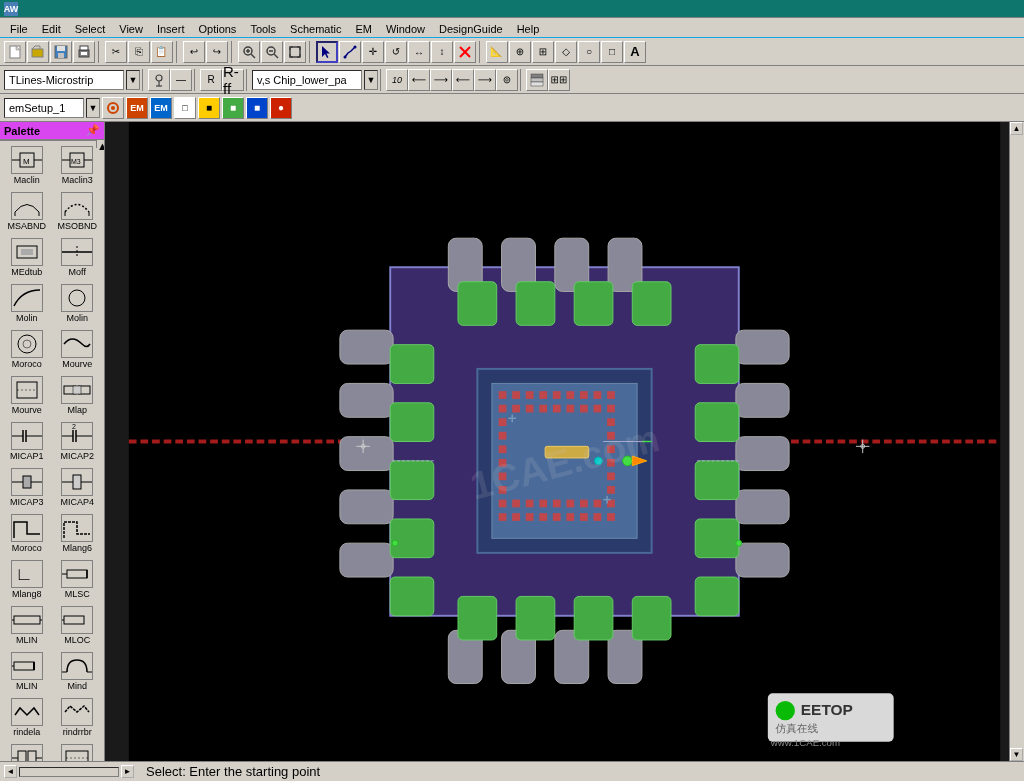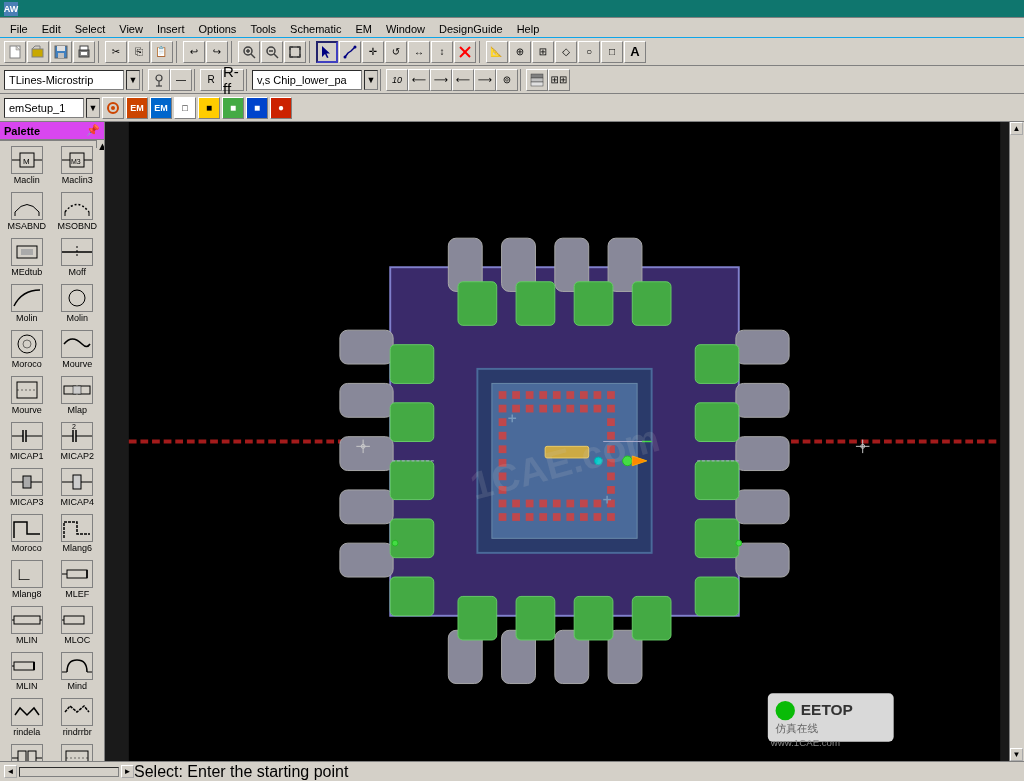--- a/index.html
+++ b/index.html
@@ -559,21 +559,21 @@
         <span>Mlang8</span>
       </div>
       <div class="palette-item">
         <div class="palette-icon">
           <svg width="30" height="24">
               <rect x="5" y="8" width="20" height="8" fill="none" stroke="#000" stroke-width="1"></rect>
               <line x1="0" y1="12" x2="5" y2="12" stroke="#000" stroke-width="1"></line>
               <line x1="25" y1="8" x2="25" y2="16" stroke="#000" stroke-width="1.5"></line>
             </svg>
         </div>
-        <span>MLEF</span>
+        <span>MLSC</span>
       </div>
 
       <div class="palette-item">
         <div class="palette-icon">
           <svg width="30" height="24">
               <rect x="2" y="8" width="26" height="8" fill="none" stroke="#000" stroke-width="1"></rect>
               <line x1="0" y1="12" x2="2" y2="12" stroke="#000" stroke-width="1"></line>
               <line x1="28" y1="12" x2="30" y2="12" stroke="#000" stroke-width="1"></line>
             </svg>
         </div>
@@ -816,15 +816,15 @@
     </div>
   </div>
 </div>
 
 <div id="status-bar">
 
   <div style="display:flex;align-items:center;width:100%;">
     <div style="width:13px;height:13px;background:#d4d0c8;border:1px outset #fff;display:flex;align-items:center;justify-content:center;cursor:pointer;font-size:8px;">◄</div>
     <div style="flex:0 0 100px;height:10px;background:#d4d0c8;border:1px inset #808080;margin:0 2px;"></div>
     <div style="width:13px;height:13px;background:#d4d0c8;border:1px outset #fff;display:flex;align-items:center;justify-content:center;cursor:pointer;font-size:8px;">►</div>
-    <span style="margin-left:0;font-size:16px;">Select: Enter the starting point</span>
+    <span style="margin-left:12px;font-size:13px;">Select: Enter the starting point</span>
   </div>
 </div>
 
 </body></html>

